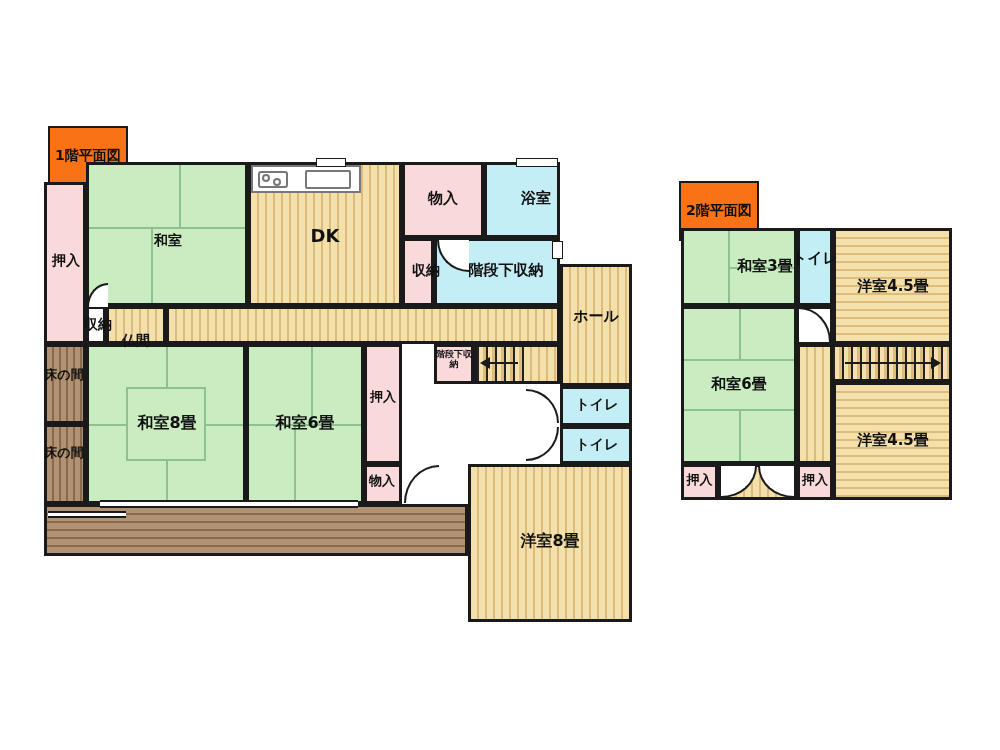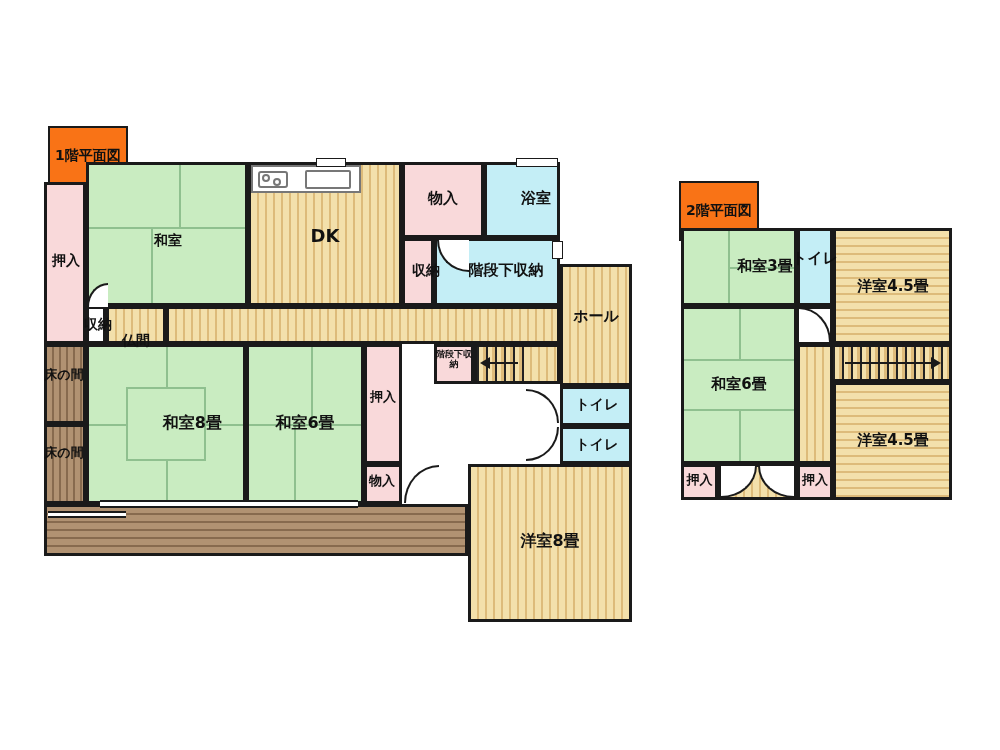--- a/index.html
+++ b/index.html
@@ -114,21 +114,21 @@
     <div class="rlabel" style="left:285px;top:226px;width:80px;font-size:18px;">DK</div>
     <div class="rlabel" style="left:408px;top:190px;width:70px;font-size:15px;">物入</div>
     <div class="rlabel" style="left:501px;top:190px;width:70px;font-size:15px;">浴室</div>
     <div class="rlabel" style="left:396px;top:262px;width:60px;font-size:14px;">収納</div>
     <div class="rlabel" style="left:450px;top:262px;width:112px;font-size:15px;">階段下収納</div>
     <div class="rlabel" style="left:76px;top:316px;width:44px;font-size:14px;">収納</div>
     <div class="rlabel" style="left:110px;top:332px;width:52px;font-size:14px;">仏間</div>
     <div class="rlabel" style="left:564px;top:308px;width:64px;font-size:15px;">ホール</div>
     <div class="rlabel" style="left:34px;top:368px;width:60px;font-size:13px;">床の間</div>
     <div class="rlabel" style="left:34px;top:446px;width:60px;font-size:13px;">床の間</div>
-    <div class="rlabel" style="left:112px;top:414px;width:110px;font-size:16px;text-align:right;">和室8畳</div>
+    <div class="rlabel" style="left:112px;top:414px;width:110px;font-size:16px;">和室8畳</div>
     <div class="rlabel" style="left:250px;top:414px;width:110px;font-size:16px;">和室6畳</div>
     <div class="rlabel" style="left:364px;top:390px;width:38px;font-size:13px;">押入</div>
     <div class="rlabel wrap" style="left:436px;top:349px;width:36px;font-size:9px;">階段下収納</div>
     <div class="rlabel" style="left:562px;top:396px;width:70px;font-size:14px;">トイレ</div>
     <div class="rlabel" style="left:562px;top:436px;width:70px;font-size:14px;">トイレ</div>
     <div class="rlabel" style="left:360px;top:474px;width:44px;font-size:13px;">物入</div>
     <div class="rlabel" style="left:495px;top:532px;width:110px;font-size:16px;">洋室8畳</div>
   </div>
 
   <div>

